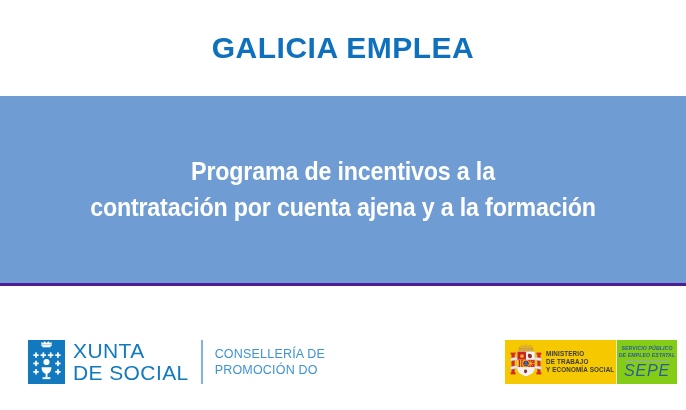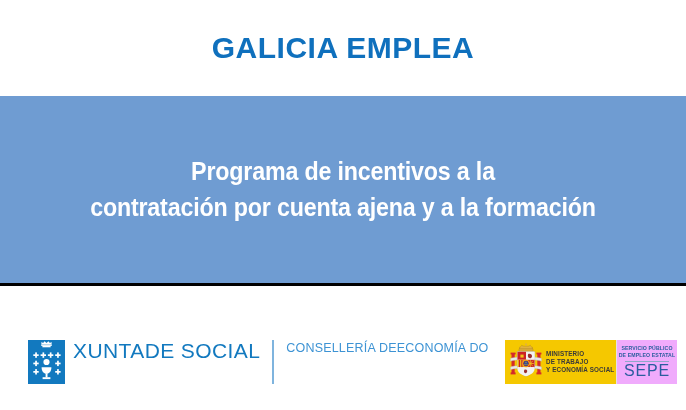--- a/index.html
+++ b/index.html
@@ -45,21 +45,21 @@
   }
 
   
   .band {
     position: absolute;
     top: 96px;
     left: 0;
     width: 686px;
     height: 187px;
     background: #6f9cd2;
-    border-bottom: 3px solid #000000;
+    border-bottom: 3px solid #4c1d95;
     box-sizing: content-box;
     display: flex;
     align-items: center;
     justify-content: flex-end;
   }
   .band-text {
     width: 100%;
     text-align: center;
     color: #ffffff;
     font-family: "Liberation Sans", sans-serif;
@@ -101,21 +101,21 @@
     height: 44px;
     background: #1279bf;
     position: relative;
     flex: 0 0 auto;
   }
   .xunta-emblem svg { display: block; }
 
   .xunta-wordmark {
     margin-left: 8px;
     display: flex;
-    flex-direction: row;
+    flex-direction: column;
     justify-content: center;
     color: #1279bf;
     font-family: "Liberation Sans", sans-serif;
     font-weight: normal;
     font-size: 21px;
     line-height: 1.03;
     letter-spacing: 0.4px;
     white-space: nowrap;
   }
   .xunta-wordmark span { display: block; }
@@ -124,20 +124,21 @@
     width: 2px;
     background: #7fb4de;
     margin-left: 12px;
     margin-right: 12px;
     flex: 0 0 auto;
     align-self: stretch;
   }
 
   .conselleria {
     display: flex;
+    flex-direction: column;
     justify-content: center;
     color: #3d93d4;
     font-family: "Liberation Sans", sans-serif;
     font-size: 12.5px;
     font-weight: normal;
     line-height: 1.28;
     letter-spacing: 0.2px;
     white-space: nowrap;
   }
   .conselleria span { display: block; }
@@ -179,28 +180,29 @@
     font-weight: bold;
     line-height: 1.32;
     letter-spacing: 0.15px;
     white-space: nowrap;
   }
   .ministerio-text span { display: block; }
 
   .sepe-box {
     width: 61px;
     height: 44px;
-    background: #f0abfc;
+    background: #84cc16;
     border-left: 1px solid #e3e3e3;
     flex: 0 0 auto;
     display: flex;
     flex-direction: column;
     align-items: center;
     justify-content: center;
     box-sizing: border-box;
+    font-style: italic;
   }
   .sepe-small {
     color: #2a5d9e;
     font-family: "Liberation Sans", sans-serif;
     font-size: 5.2px;
     font-weight: bold;
     line-height: 1.3;
     text-align: center;
     letter-spacing: 0.1px;
     white-space: nowrap;
@@ -292,21 +294,21 @@
 
       <div class="xunta-wordmark">
         <span>XUNTA</span>
         <span>DE SOCIAL</span>
       </div>
 
       <div class="lockup-divider"></div>
 
       <div class="conselleria">
         <span>CONSELLERÍA DE</span>
-        <span>ECONOMÍA DO</span>
+        <span>PROMOCIÓN DO</span>
       </div>
     </div>
 
     <div class="ministerio-lockup" style="position:absolute; left:505px; top:54px;">
 
       <div class="ministerio-box">
         <div class="coat-wrap">
           <svg width="32" height="38" viewBox="0 0 32 38" aria-hidden="true">
 
             <g>

